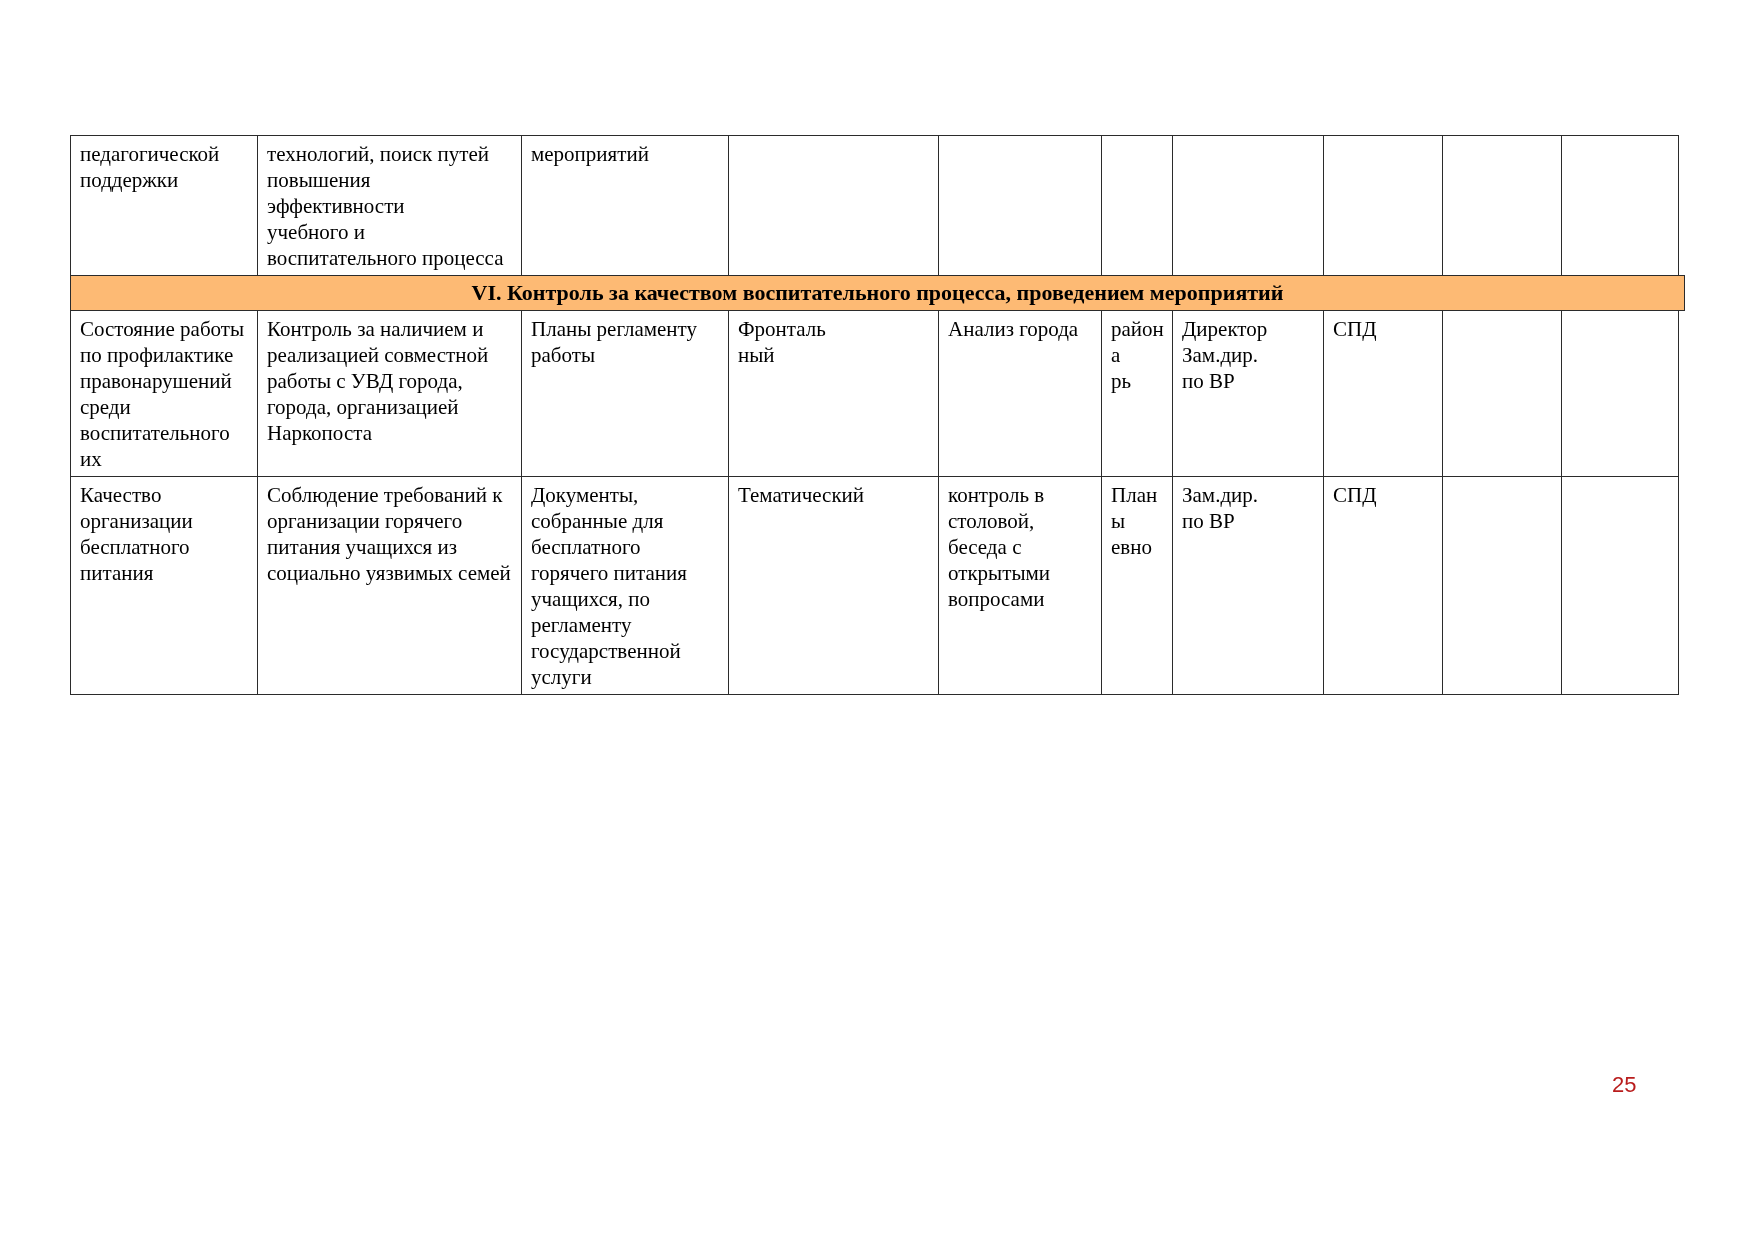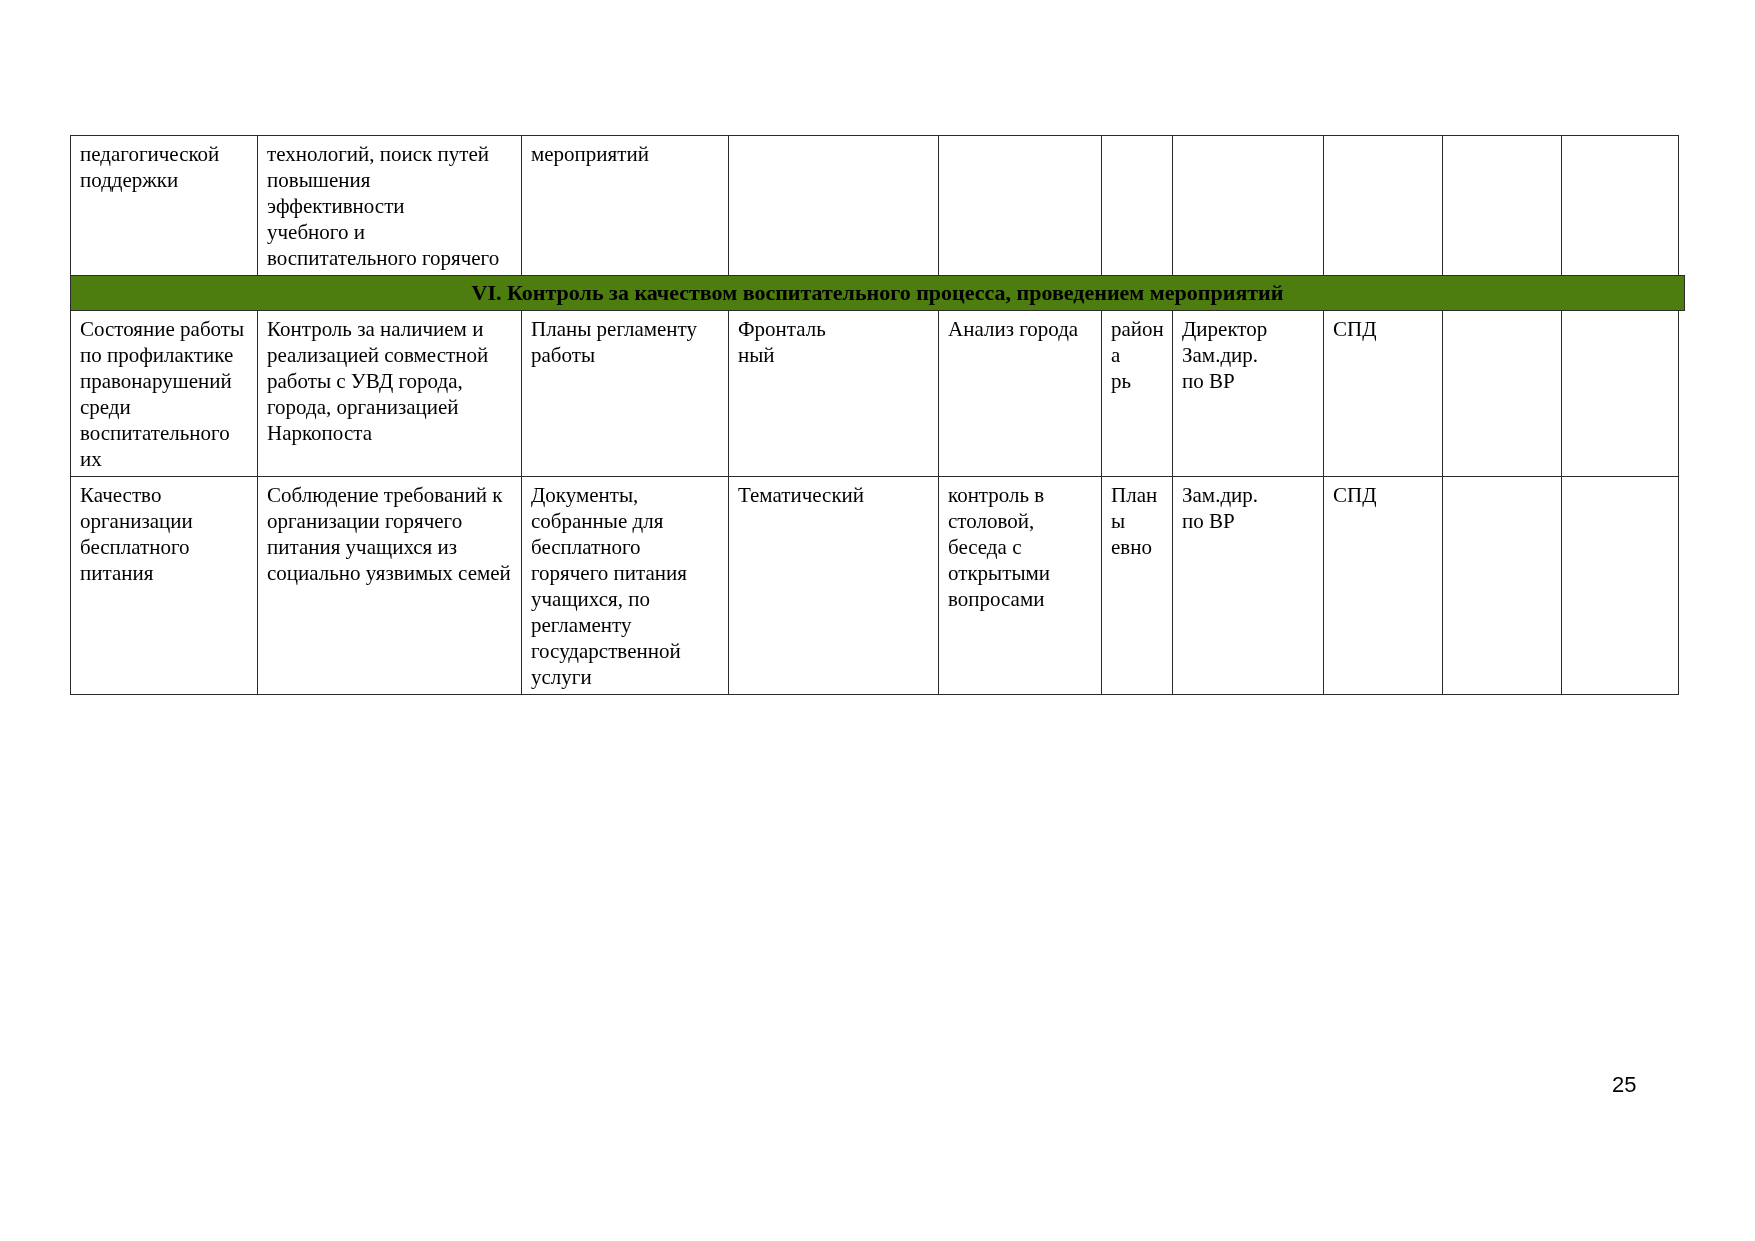--- a/index.html
+++ b/index.html
@@ -38,37 +38,37 @@
     overflow: hidden;
     word-wrap: break-word;
   }
   .section-band {
     box-sizing: border-box;
     width: 1615px;
     height: 36px;
     margin-top: -1px;
     margin-bottom: -1px;
     border: 1px solid #2b2b2b;
-    background: #4d7c0f;
+    background: #fdba74;
     position: relative;
     z-index: 2;
     display: flex;
     align-items: center;
     justify-content: center;
     font-size: 22px;
     font-weight: bold;
     line-height: 1;
   }
   .page-number {
     position: absolute;
     left: 1612px;
     top: 1072px;
     font-family: "Liberation Sans", "DejaVu Sans", sans-serif;
     font-size: 22px;
-    color: #000000;
+    color: #b91c1c;
   }
 </style>
 </head>
 <body>
 
 <div class="page">
   <div class="doc-content">
 
     <table class="grid">
       <colgroup>
@@ -83,21 +83,21 @@
           <col style="width:119px">
         <col style="width:117px">
       </colgroup>
       <tbody>
           <tr style="height:106px">
         <td>педагогической
 поддержки</td>
         <td>технологий, поиск путей
 повышения эффективности
 учебного и
-воспитательного горячего</td>
+воспитательного процесса</td>
         <td>мероприятий</td>
         <td></td>
         <td></td>
         <td></td>
         <td></td>
         <td></td>
         <td></td>
         <td></td>
       </tr>
     </tbody>

